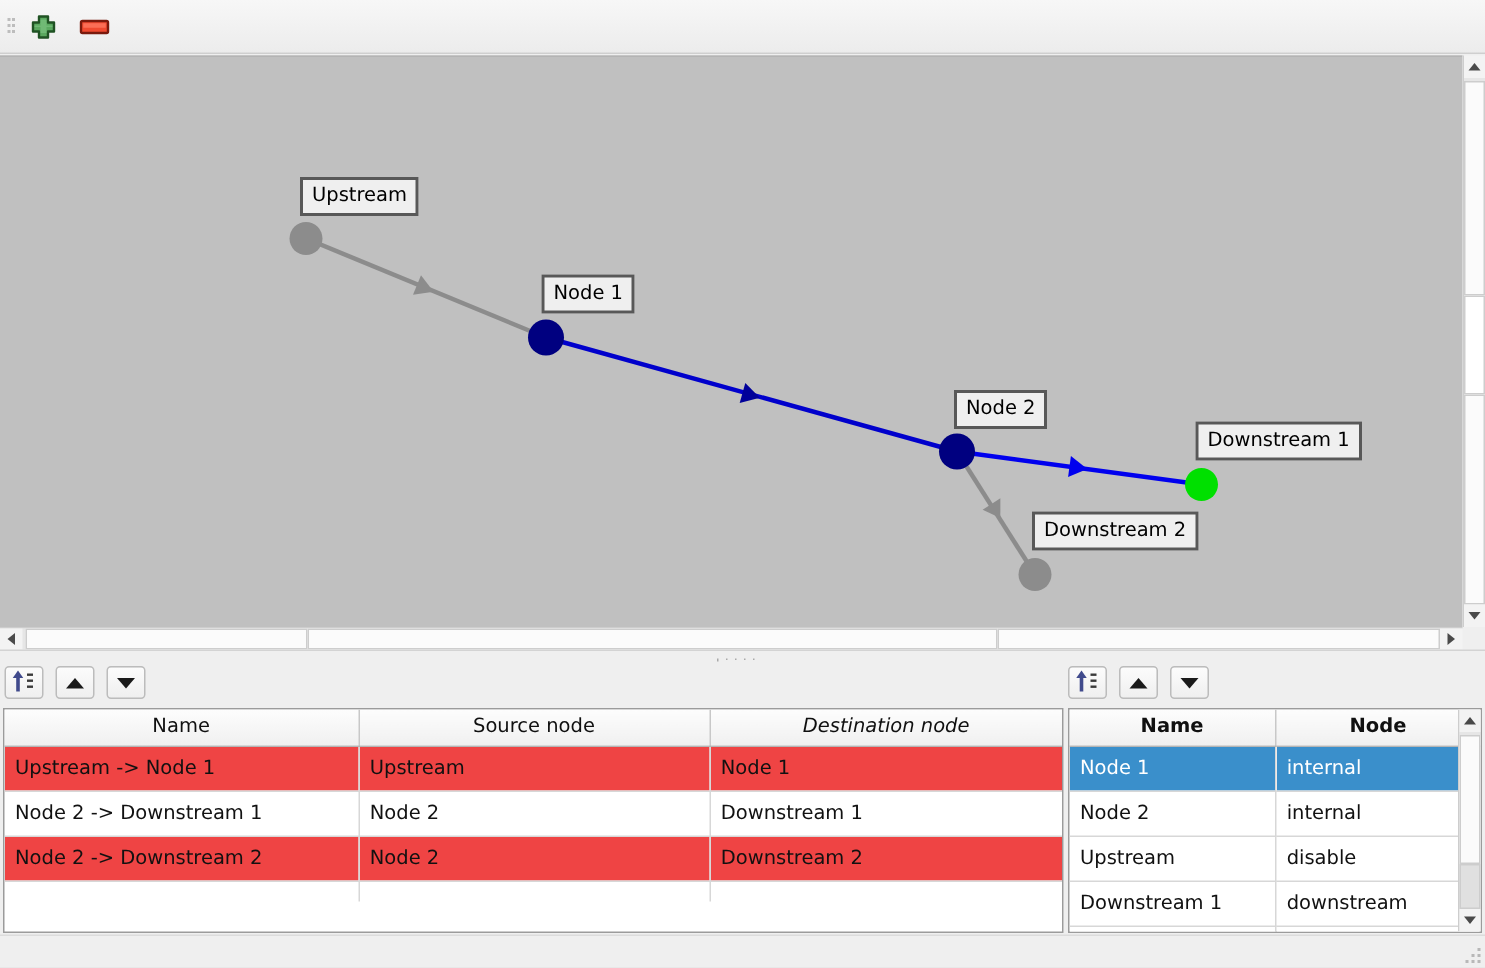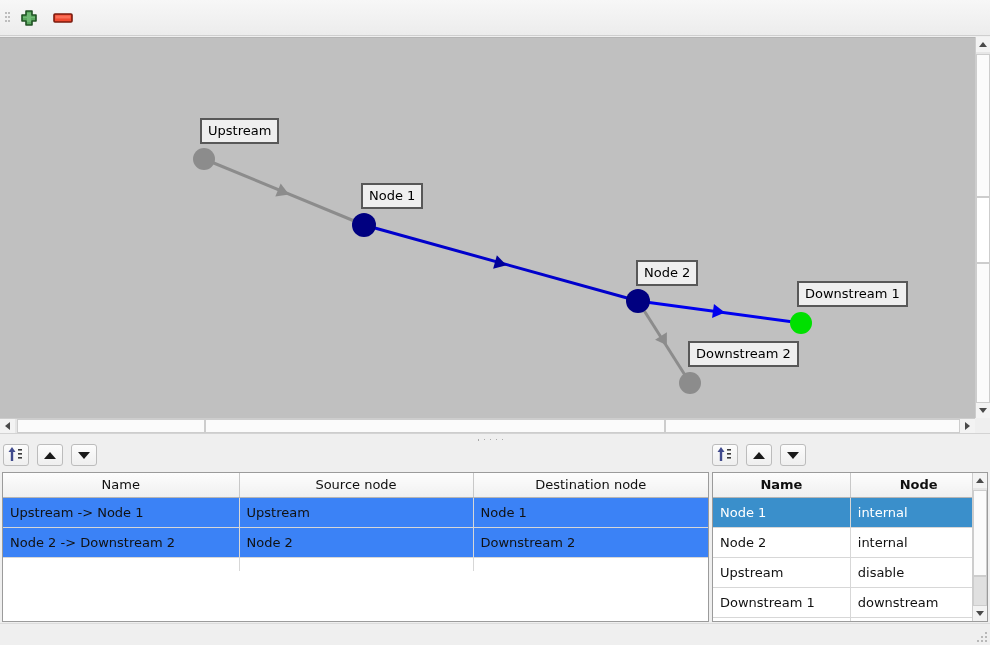--- a/index.html
+++ b/index.html
@@ -241,21 +241,21 @@
     border-right: 1px solid #d7d7d7;
     border-bottom: 1px solid #d7d7d7;
     font-size: 13px;
     color: #111;
     padding: 0 0 0 7px;
     box-sizing: border-box;
     white-space: nowrap;
     overflow: hidden;
   }
   table.grid tr.odd td { background: #ffffff; }
-  table.grid tr.even td { background: #3b82f6; }
+  table.grid tr.even td { background: #ef4444; }
   table.grid tr.sel td {
     background: #3a8fcb;
     color: #ffffff;
   }
   table.grid tr.filler td {
     height: 14px;
     background: #ffffff;
     border-bottom: none;
   }
 
@@ -435,28 +435,33 @@
     <table class="grid">
       <colgroup>
         <col style="width:236px">
           <col style="width:234px">
           <col style="width:235px">
       </colgroup>
       <thead>
         <tr>
           <th>Name</th>
           <th>Source node</th>
-          <th style="border-right:none;">Destination node</th>
+          <th style="border-right:none;font-style:italic;">Destination node</th>
         </tr>
       </thead>
       <tbody>
         <tr class="even">
           <td>Upstream -&gt; Node 1</td>
           <td>Upstream</td>
           <td>Node 1</td>
+        </tr>
+        <tr class="odd">
+          <td>Node 2 -&gt; Downstream 1</td>
+          <td>Node 2</td>
+          <td>Downstream 1</td>
         </tr>
         <tr class="even">
           <td>Node 2 -&gt; Downstream 2</td>
           <td>Node 2</td>
           <td>Downstream 2</td>
         </tr>
         <tr class="filler">
           <td></td>
           <td></td>
           <td></td>

